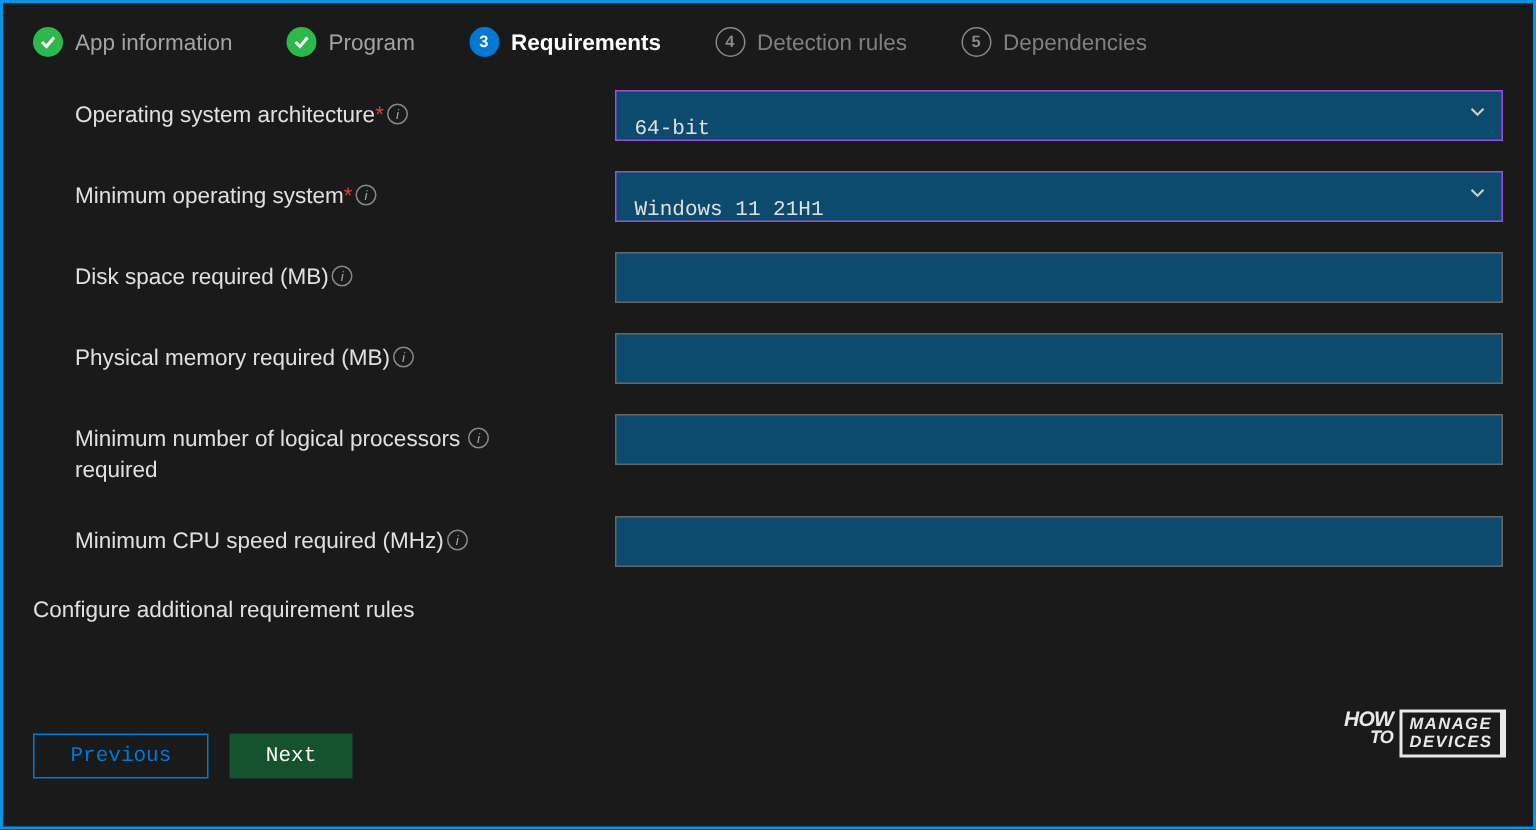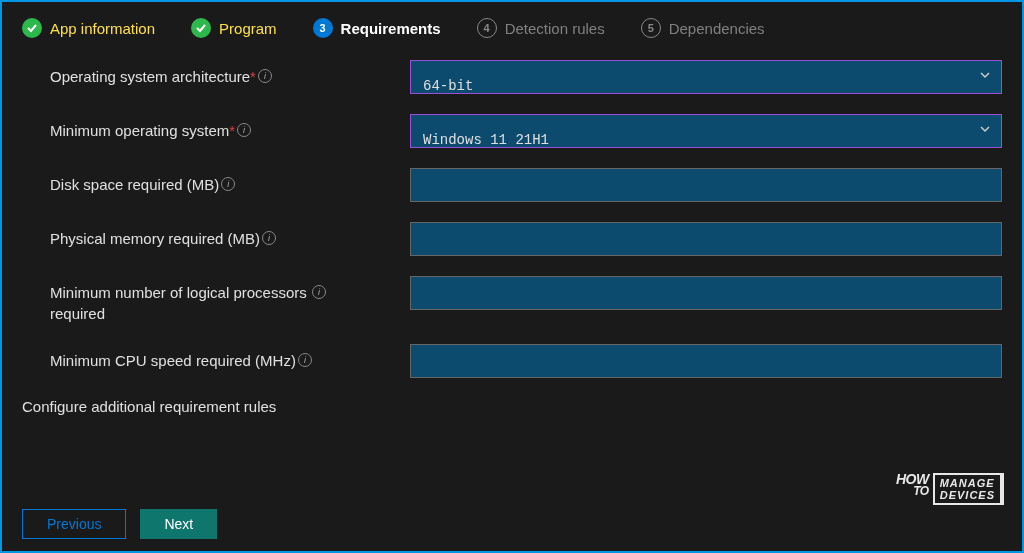--- a/index.html
+++ b/index.html
@@ -55,21 +55,21 @@
     }
     .tab-badge.pending {
       background: transparent;
       border: 1px solid #888;
       color: #888;
     }
     .tab-label {
       font-size: 15px;
     }
     .tab-label.done {
-      color: #fde047;
+      color: #a3a3a3;
     }
     .tab-label.current {
       color: #fff;
       font-weight: 600;
     }
     .tab-label.pending {
       color: #808080;
     }
     .description {
       color: #e0e0e0;
@@ -141,40 +141,41 @@
       transform: translateY(-50%);
       pointer-events: none;
     }
     .section-heading {
       color: #e0e0e0;
       font-size: 15px;
       margin-top: 16px;
     }
     .footer-buttons {
       position: absolute;
-      bottom: 12px;
+      bottom: 32px;
       left: 20px;
       display: flex;
       gap: 14px;
+      font-family: Liberation Mono, monospace;
     }
     .btn {
       height: 30px;
       padding: 0 24px;
       font-size: 14px;
       cursor: pointer;
       font-family: inherit;
       border: none;
     }
     .btn-previous {
       background: #1a1a1a;
       border: 1px solid #0078d4;
       color: #0078d4;
     }
     .btn-next {
-      background: #0f766e;
+      background: #14532d;
       color: #fff;
     }
     .watermark {
       position: absolute;
       right: 18px;
       bottom: 46px;
       display: flex;
       align-items: flex-start;
       gap: 4px;
       opacity: 0.9;

